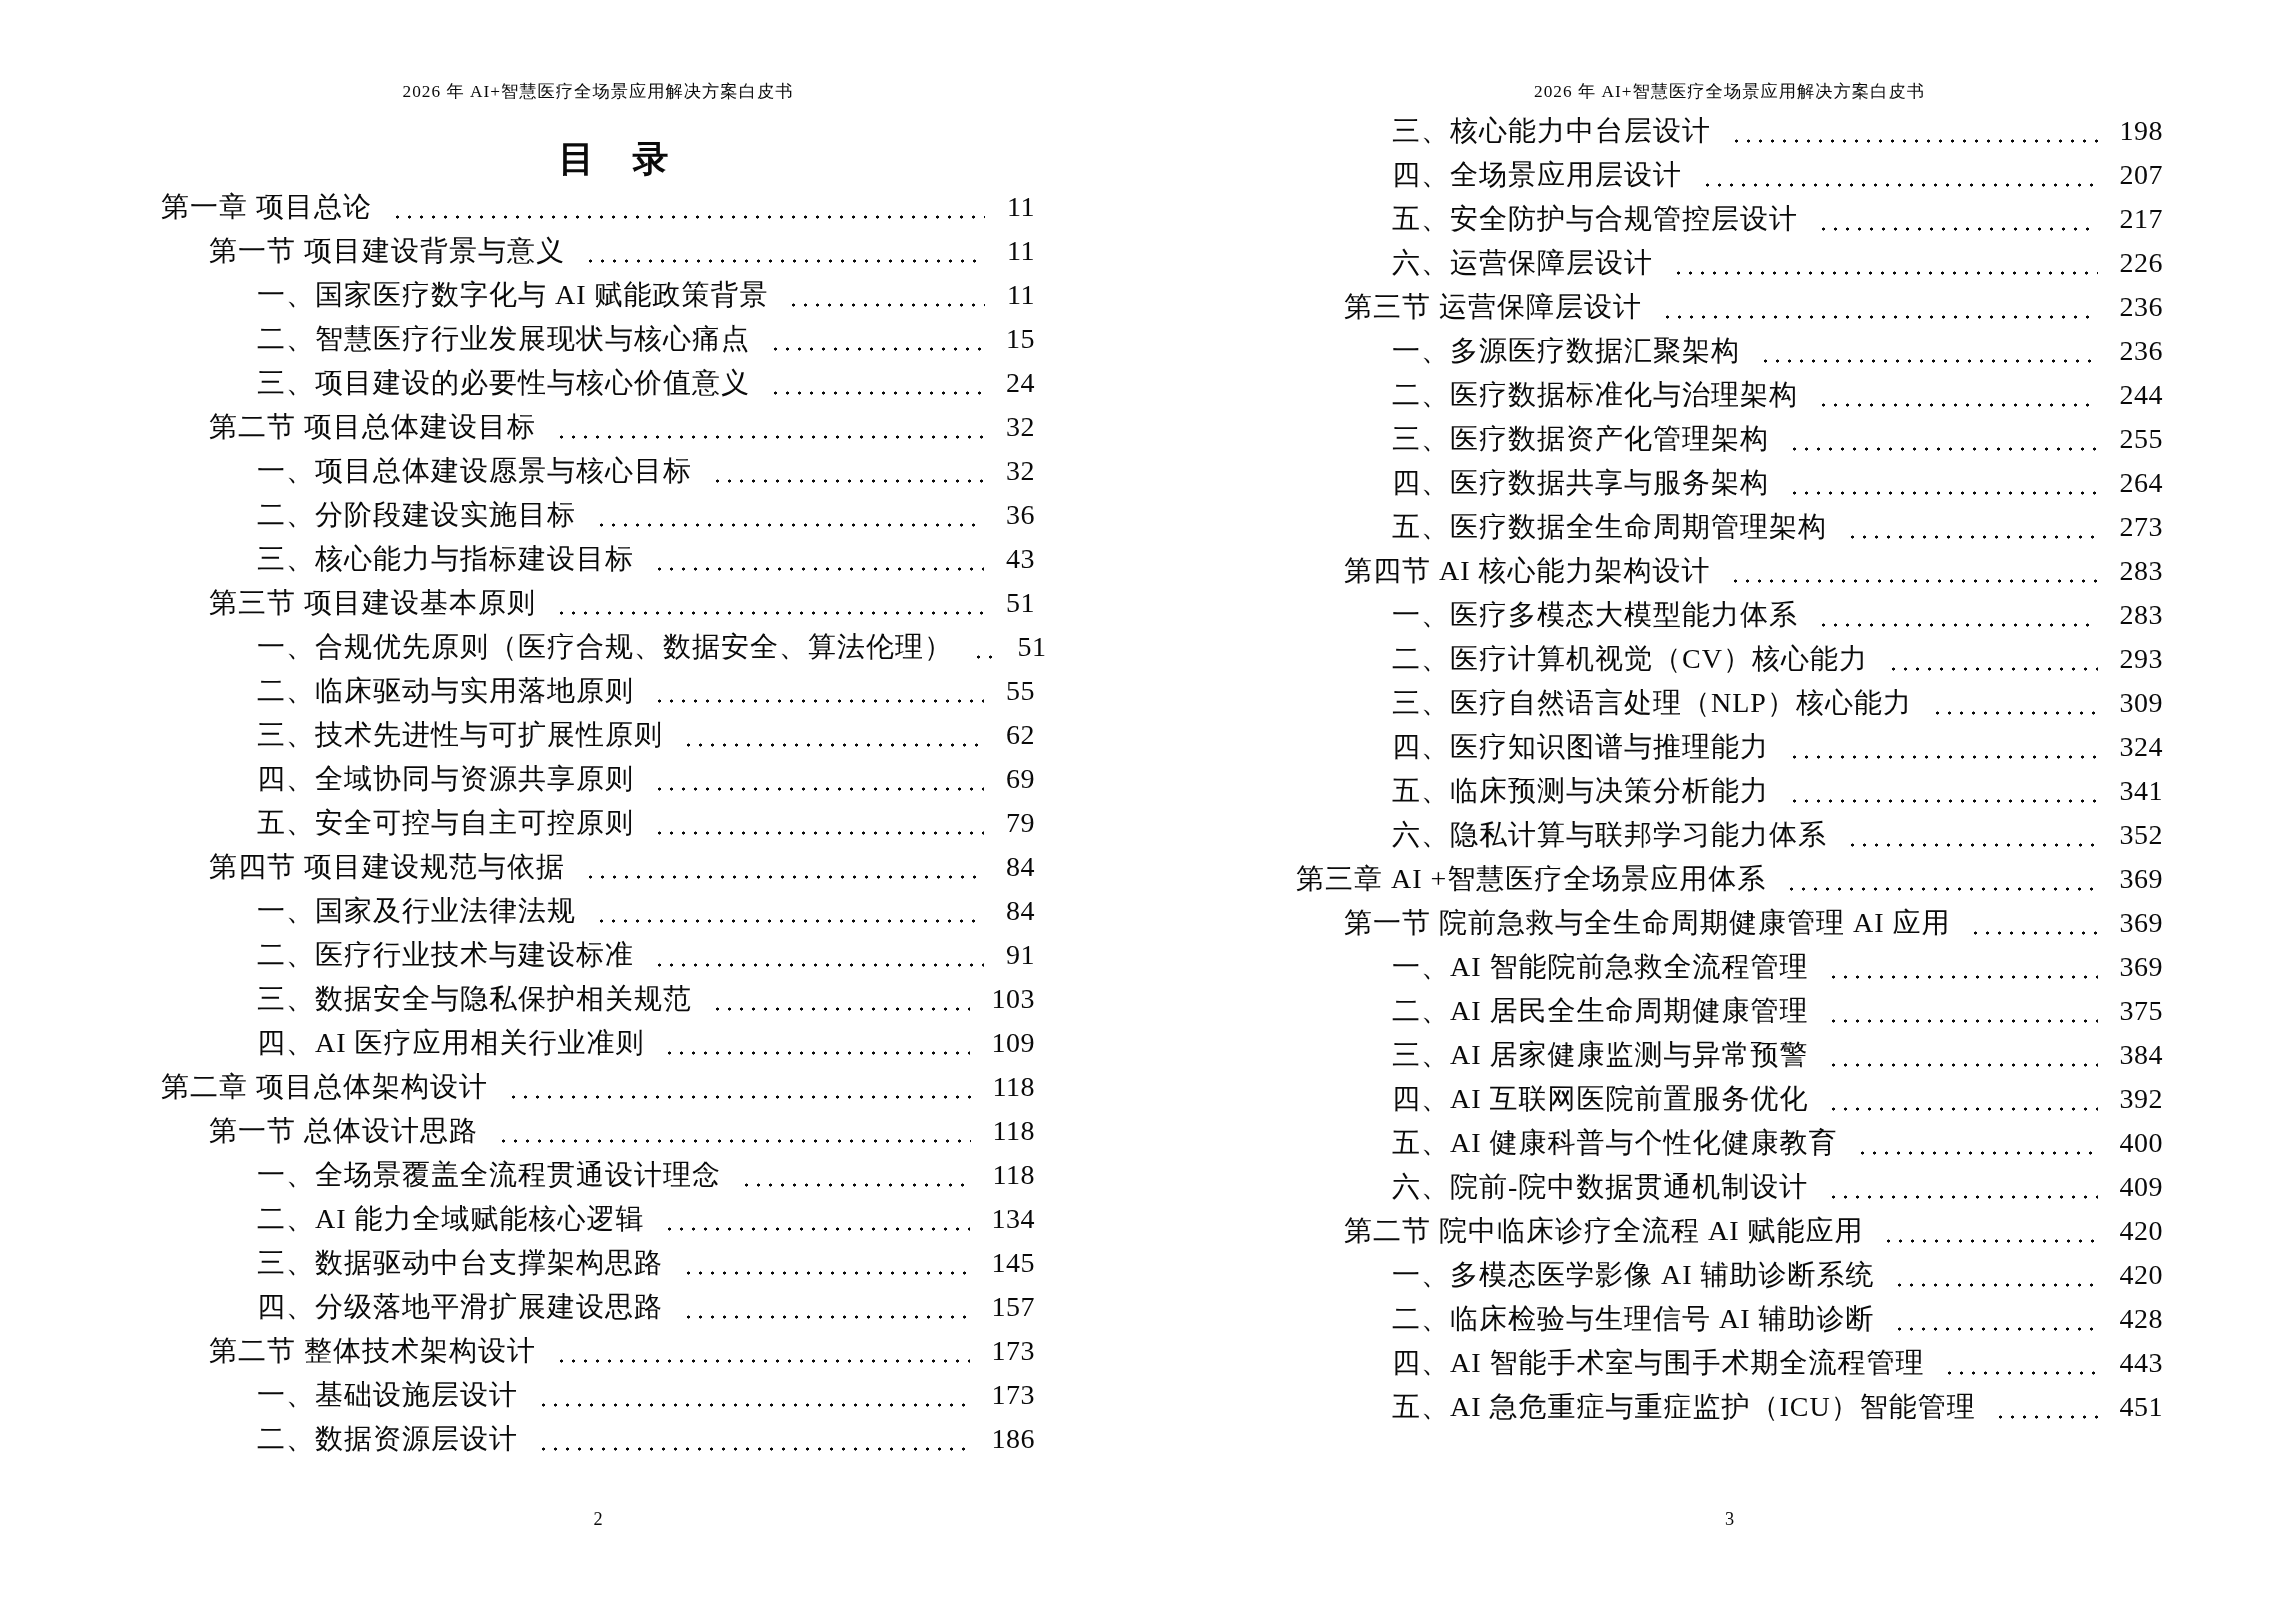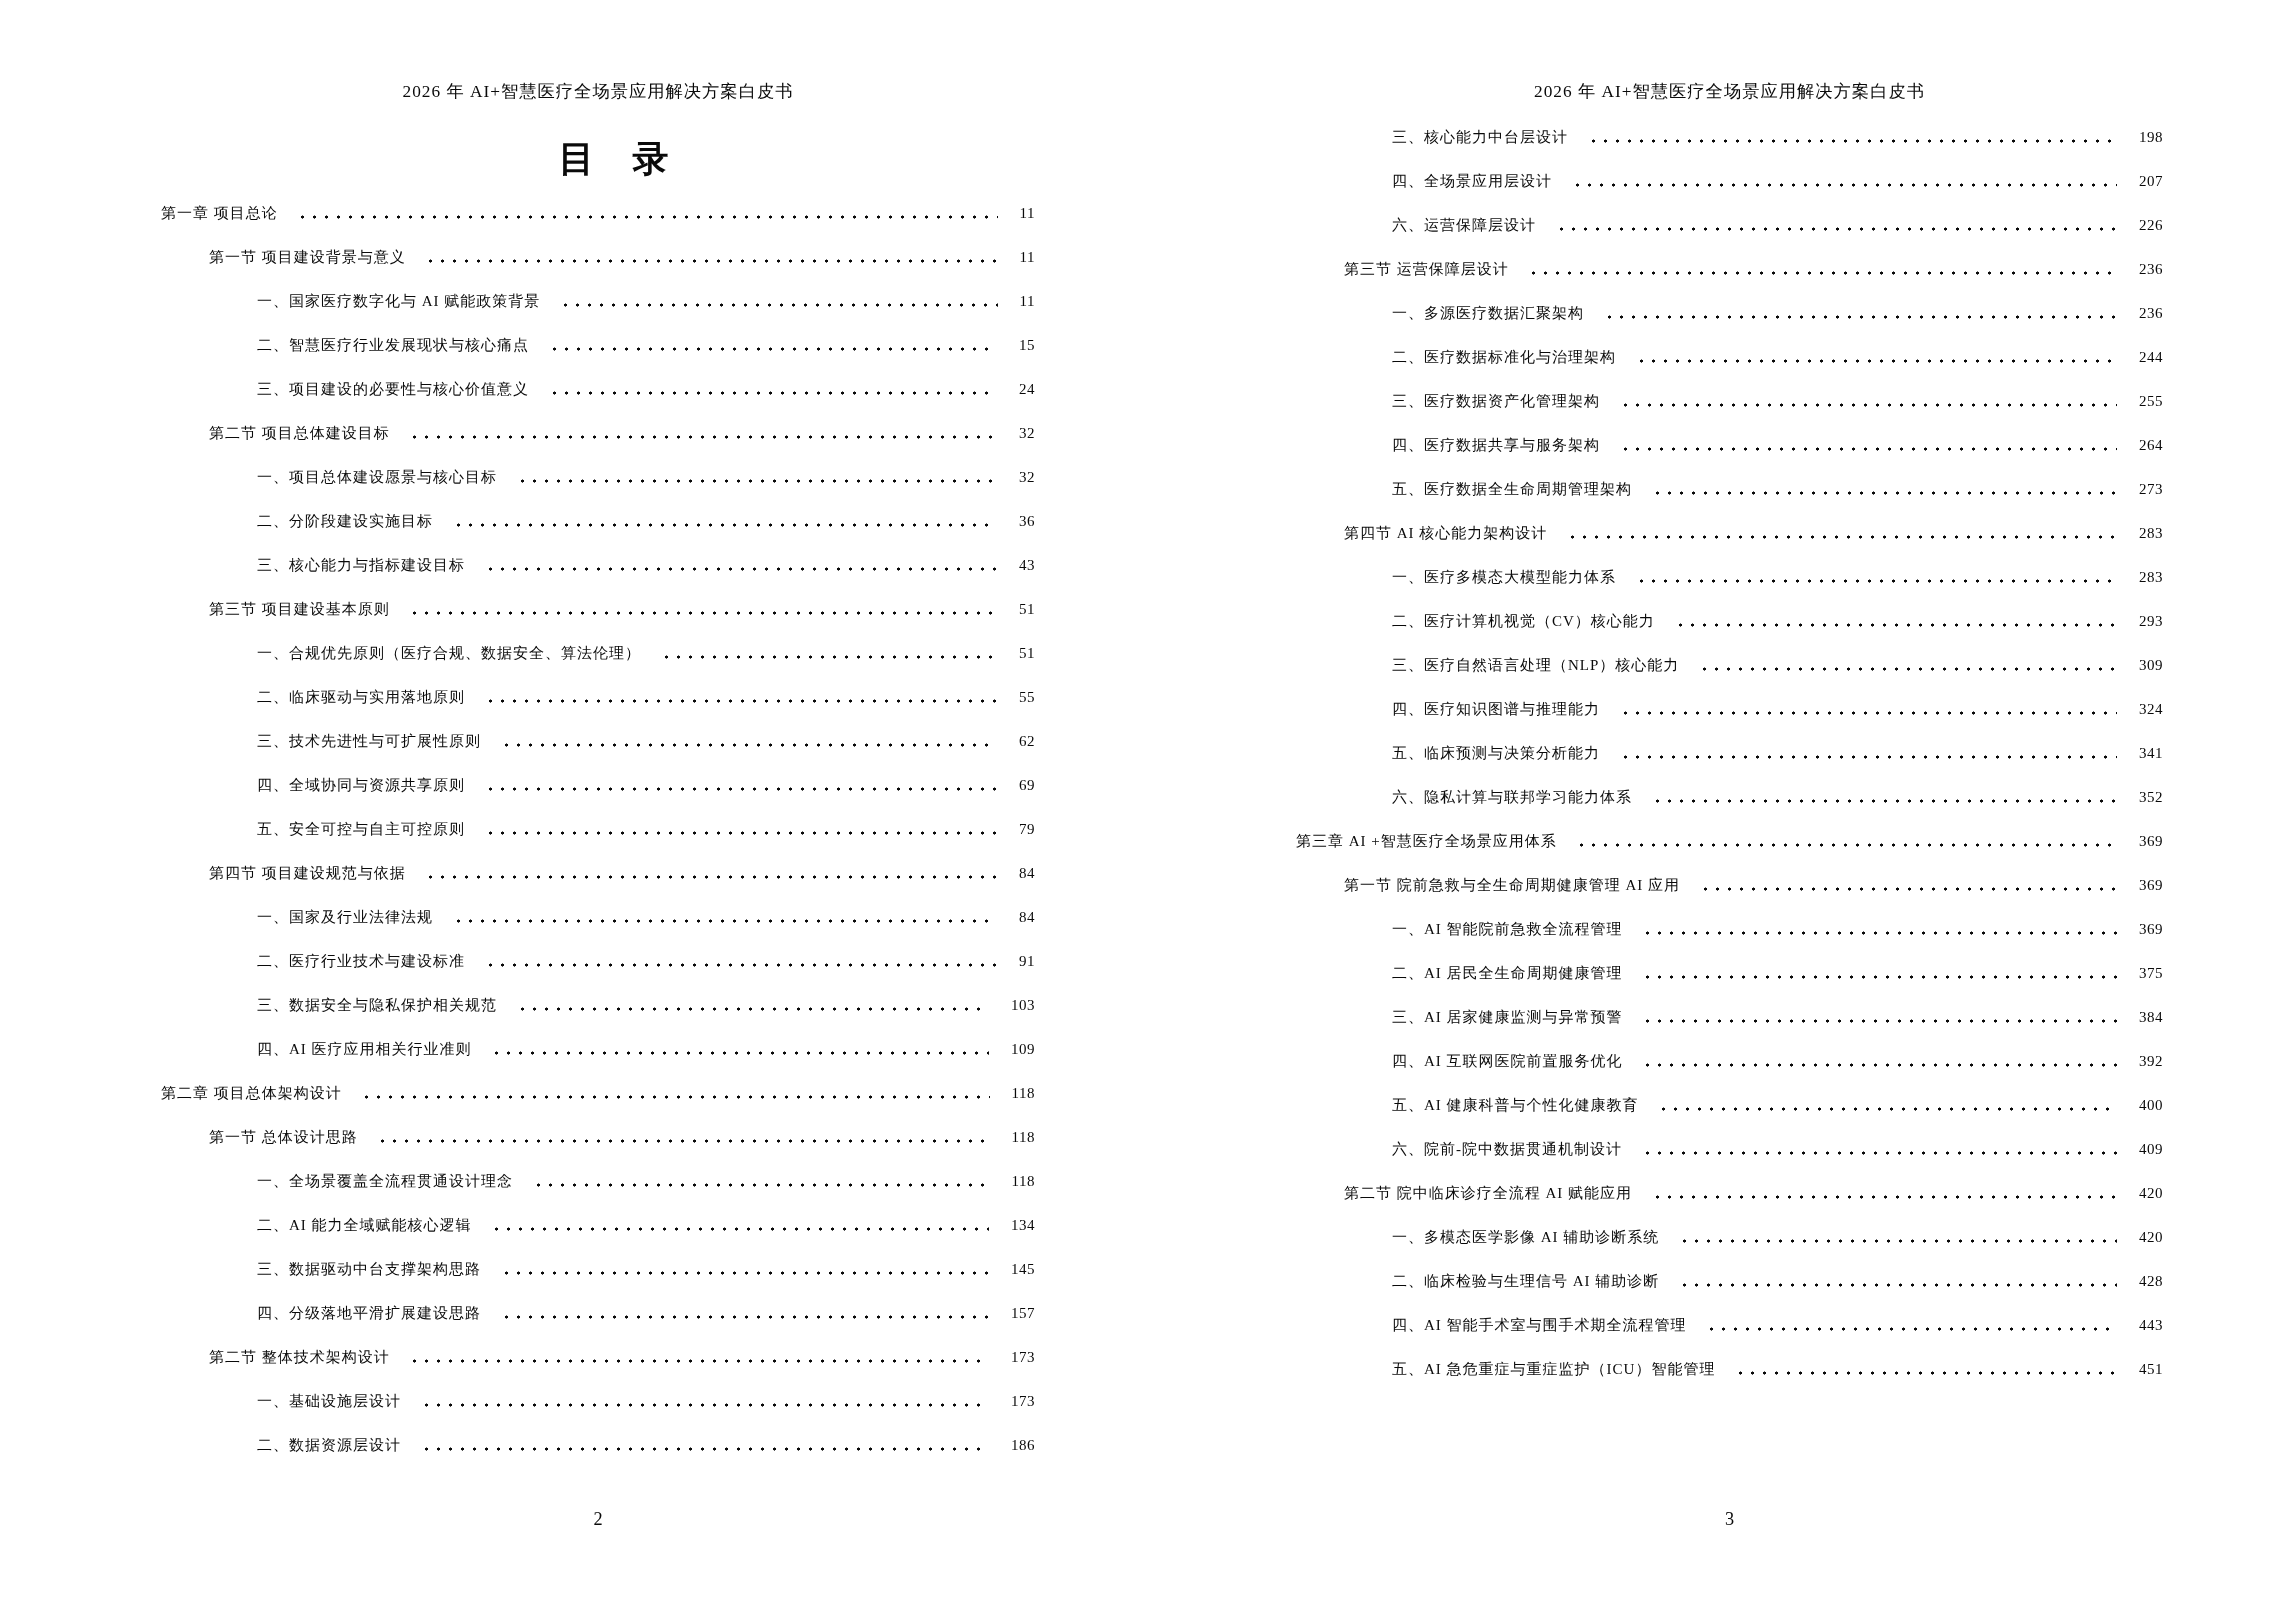--- a/index.html
+++ b/index.html
@@ -21,21 +21,21 @@
     position:absolute;top:119px;left:0;width:100%;margin:16px;
     text-align:center;font-size:36px;font-weight:bold;letter-spacing:1px;
   }
   .entries{position:absolute;left:0;right:0;}
   #page-left .entries{top:187px;}
   #page-right .entries{top:111px;}
 
   .row{
     display:flex;align-items:flex-end;
     height:44px;box-sizing:border-box;padding-bottom:9.6px;
-    font-size:15px;line-height:1;letter-spacing:1px;white-space:nowrap;gap:16px;
+    font-size:28px;line-height:1;letter-spacing:1px;white-space:nowrap;gap:16px;
   }
   .row.lvl1{padding-left:48px;}
   .row.lvl2{padding-left:96px;}
   .t{white-space:nowrap;}
   .dots{
     flex:1 1 auto;height:4.8px;margin:0 5.8px 2.9px 7.7px;min-width:19px;
     background-image:radial-gradient(circle at 1.4px 2.9px,#0a0a0a 1.3px,transparent 1.7px);
     background-size:12px 4.8px;background-repeat:repeat-x;background-position:left bottom;
   }
   .n{white-space:nowrap;letter-spacing:0.5px;}
@@ -210,20 +210,25 @@
     <span class="t">三、核心能力中台层设计</span>
     <span class="dots"></span>
     <span class="n">198</span>
   </div>
         <div class="row lvl2">
     <span class="t">四、全场景应用层设计</span>
     <span class="dots"></span>
     <span class="n">207</span>
   </div>
         <div class="row lvl2">
+    <span class="t">五、安全防护与合规管控层设计</span>
+    <span class="dots"></span>
+    <span class="n">217</span>
+  </div>
+        <div class="row lvl2">
     <span class="t">六、运营保障层设计</span>
     <span class="dots"></span>
     <span class="n">226</span>
   </div>
         <div class="row lvl1">
     <span class="t">第三节 运营保障层设计</span>
     <span class="dots"></span>
     <span class="n">236</span>
   </div>
         <div class="row lvl2">

